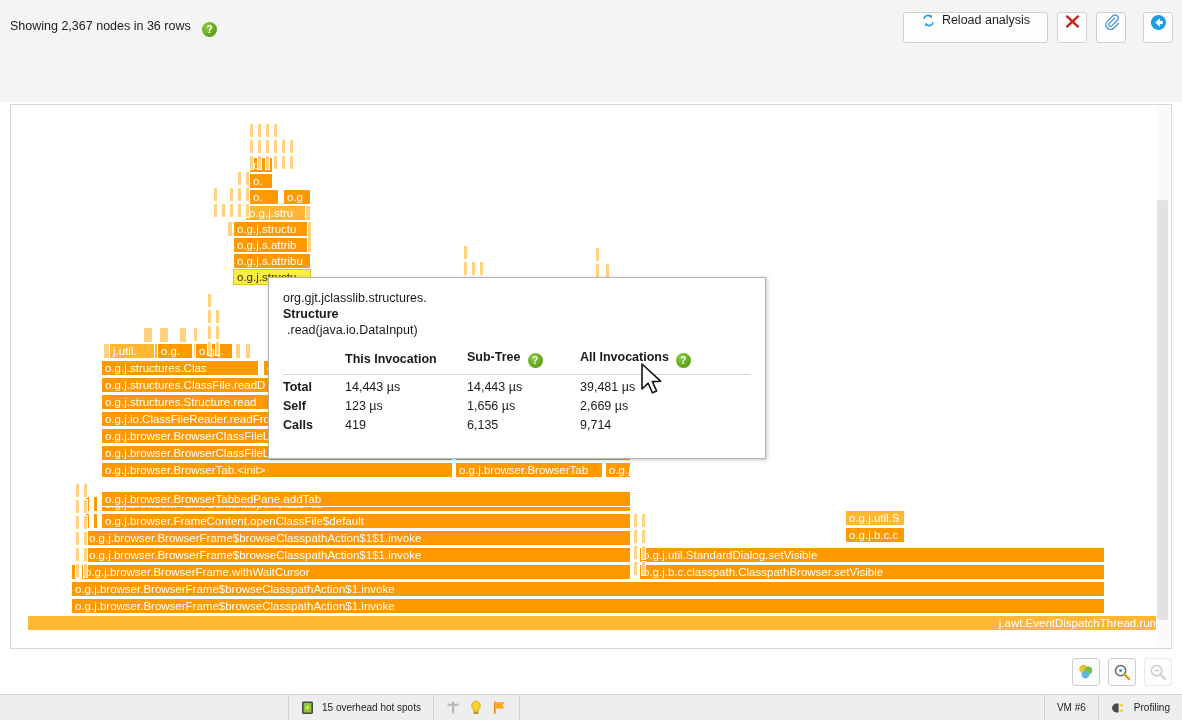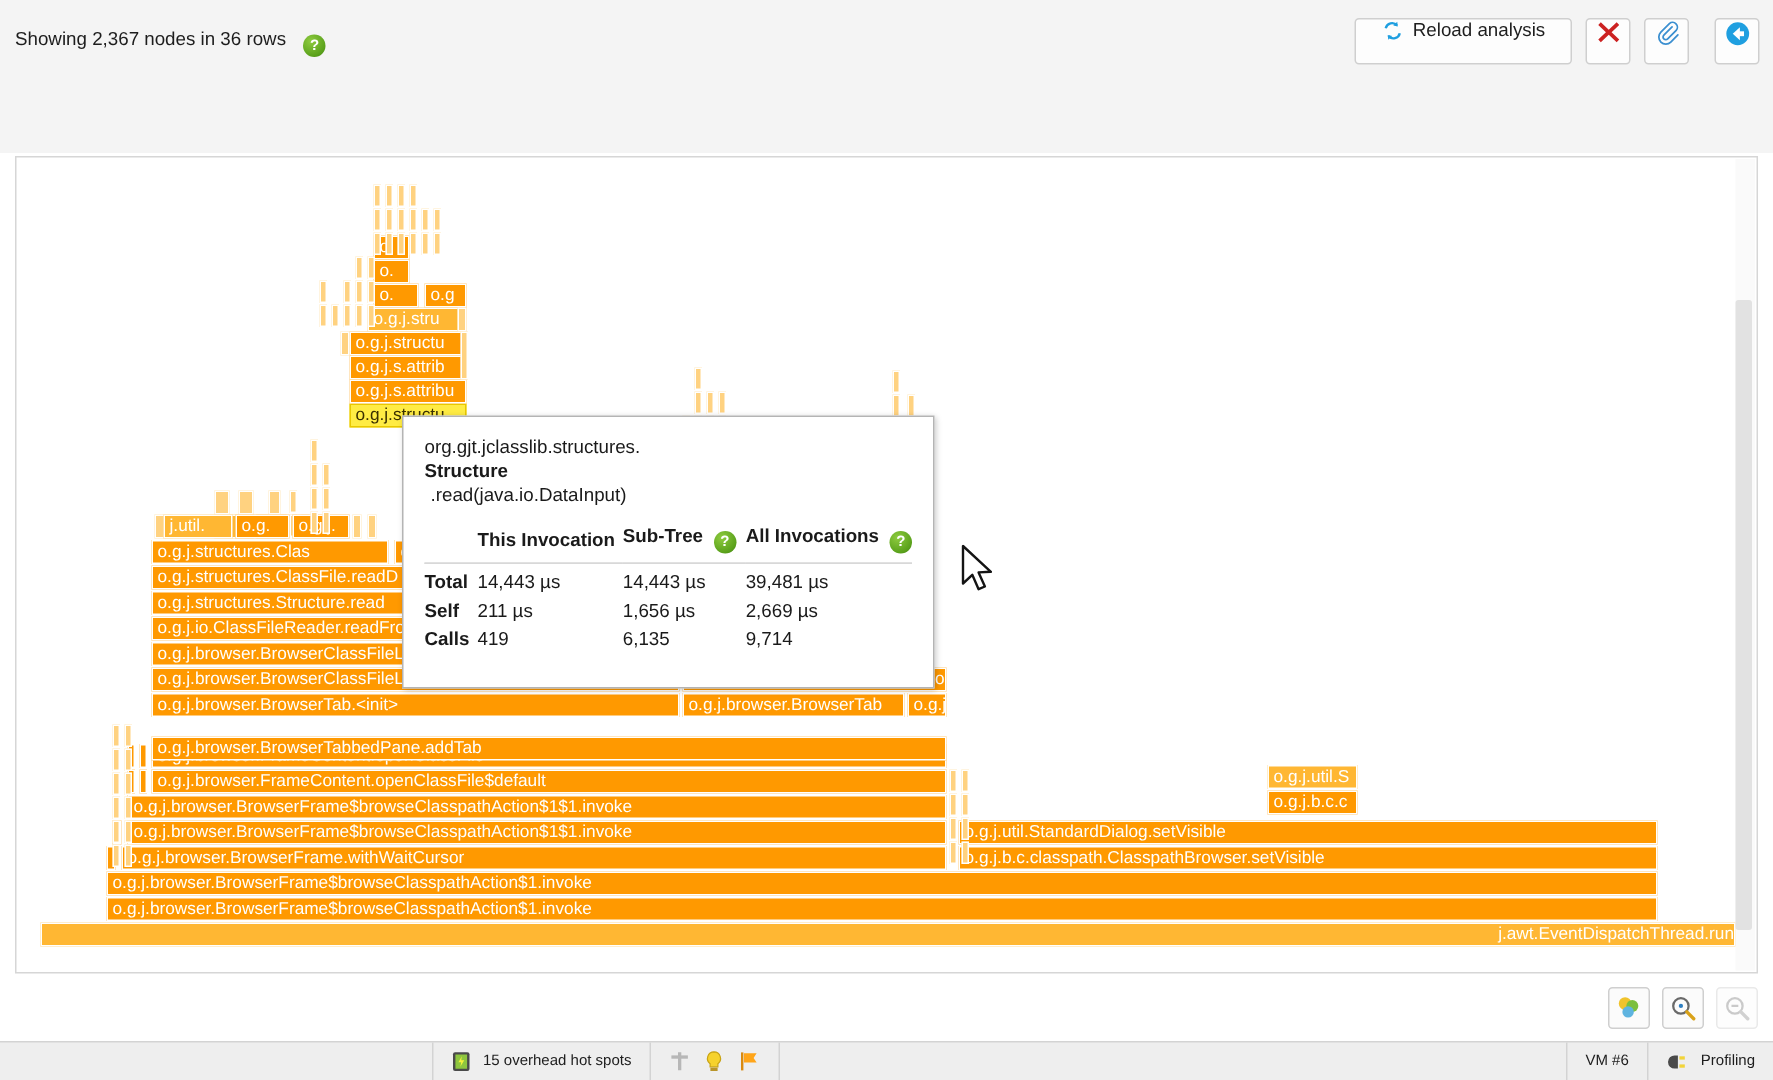--- a/index.html
+++ b/index.html
@@ -79,21 +79,21 @@
   .scrolltrack{
     position:absolute; right:1px; top:1px; width:13px; height:541px; background:#fafafa;
   }
   .scrollthumb{
     position:absolute; right:2px; top:94px; width:11px; height:420px;
     background:#e2e2e2; border-radius:2px; cursor:pointer;
   }
 
   
   .tooltip{
-    position:absolute; left:268px; top:277px; width:355px; height:182px;
+    position:absolute; left:268px; top:277px; width:498px; height:182px;
     background:#ffffff; border:1px solid #b4b4b4;
     box-shadow:1px 1px 4px rgba(0,0,0,.22); padding:12px 14px 0 14px;
     font-size:12.5px; color:#1a1a1a; z-index:50;
   }
   .tt-sig{ line-height:16px; }
   .tt-table{ width:100%; border-collapse:collapse; margin-top:12px; }
   .tt-table th{
     text-align:left; font-weight:bold; font-size:12.5px; padding:0 0 6px 0;
     border-bottom:1px solid #d8d8d8; white-space:nowrap;
   }
@@ -400,21 +400,21 @@
       </thead>
       <tbody id="tt-body">
           <tr>
             <td class="rh">Total</td>
             <td class="c1">14,443 µs</td>
             <td class="c2">14,443 µs</td>
             <td>39,481 µs</td>
           </tr>
           <tr>
             <td class="rh">Self</td>
-            <td class="c1">211 µs</td>
+            <td class="c1">123 µs</td>
             <td class="c2">1,656 µs</td>
             <td>2,669 µs</td>
           </tr>
           <tr>
             <td class="rh">Calls</td>
             <td class="c1">419</td>
             <td class="c2">6,135</td>
             <td>9,714</td>
           </tr>
         </tbody>

